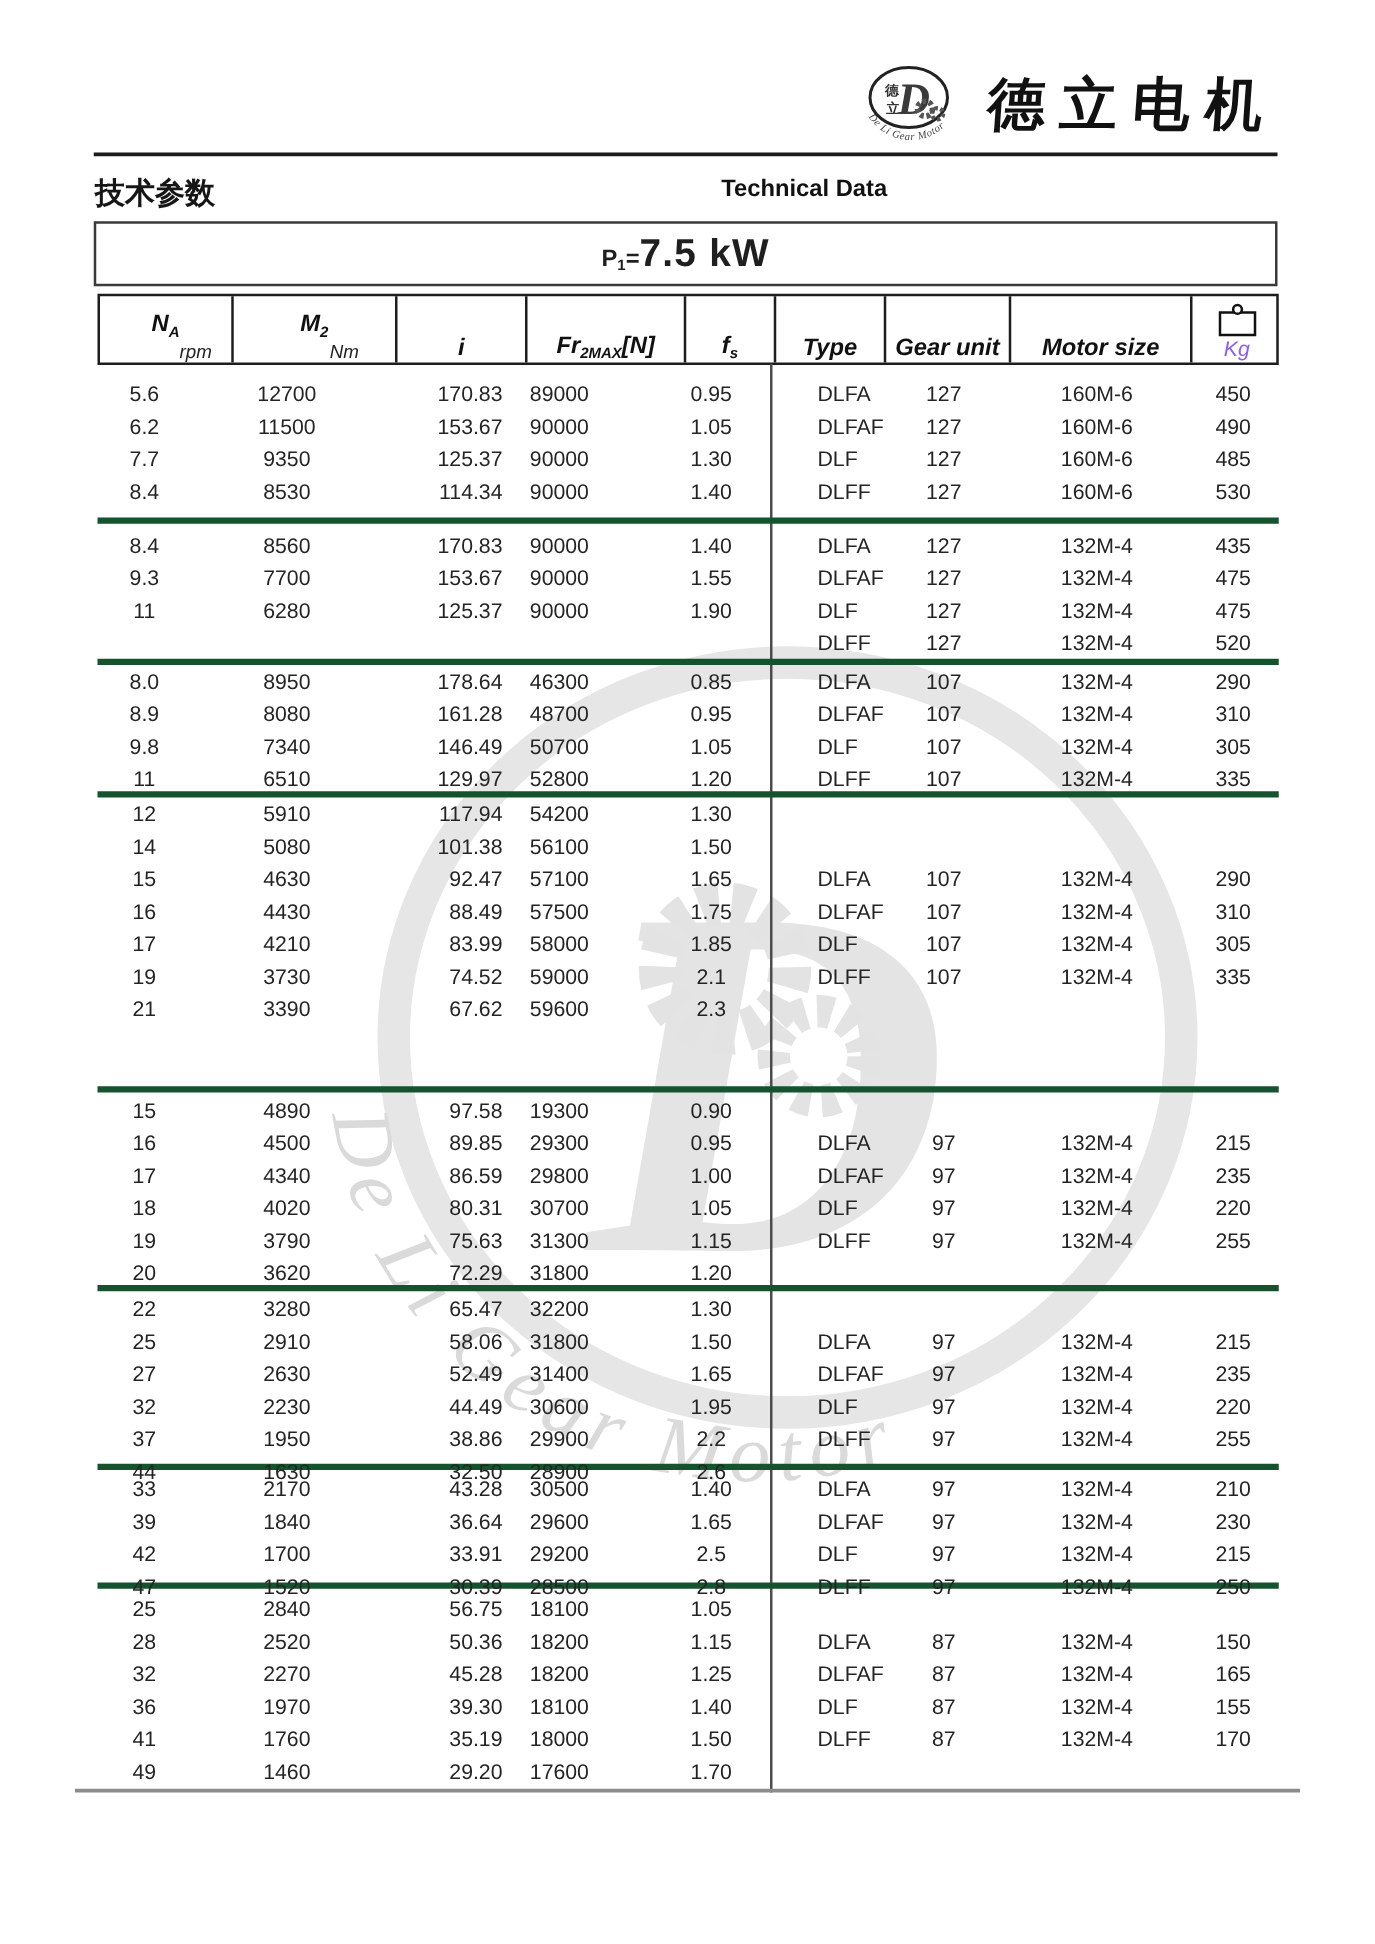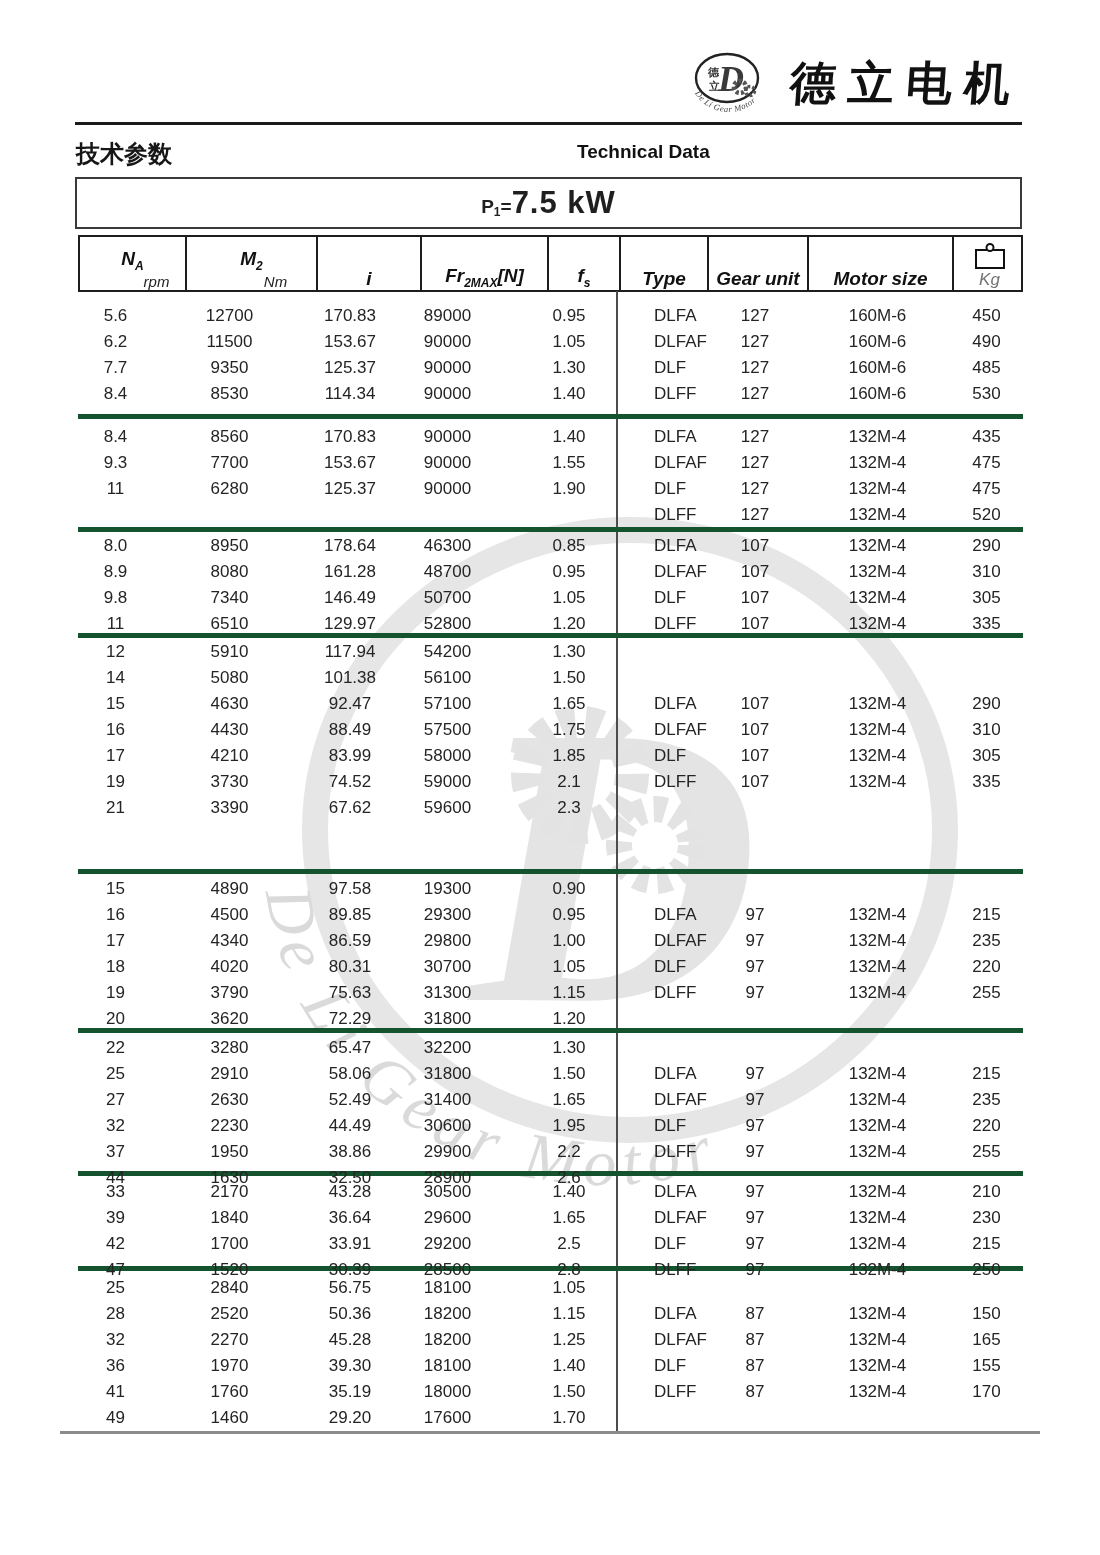--- a/index.html
+++ b/index.html
@@ -45,35 +45,35 @@
   }
   .hcell:first-child { border-left:none; }
   .h-main { font-size:19px; font-weight:bold; color:#111; white-space:nowrap; }
   .h-main sub { font-size:12px; font-weight:bold; }
   .h-unit { font-size:15px; color:#222; margin-top:1px;margin-left:48px; }
   .weight-icon { position:relative; width:26px; height:16px; border:2px solid #111; margin-top:7px; background:#fff; }
   .weight-icon::before {
     content:""; position:absolute; top:-8px; left:50%; transform:translateX(-50%);
     width:5px; height:5px; border:2px solid #111; border-radius:50%; background:#fff;
   }
-  .kg-label { font-size:17px; color:#737373; margin-top:2px; }
+  .kg-label { font-size:17px; color:#8b5cf6; margin-top:2px; }
 
   
   .tbody { top:291px; left:78px; width:945px; }
   .vdivider { position:absolute; left:538px; top:0; bottom:0; width:2px; background:#4c4c4c; }
   .group { position:relative; box-sizing:border-box; border-bottom:5px solid #14532d; }
   .group.last { border-bottom:none; }
   .rowset { position:absolute; left:0; }
   .rowset.right { left:539px; }
   .lrow { display:grid; grid-template-columns:105px 131px 104px 127px 72px; height:26px; }
   .rrow { display:grid; grid-template-columns:88px 100px 145px 73px; height:26px; }
   .cell { text-align:center; font-size:17px; line-height:26px; white-space:nowrap; color:#242424; }
   .lrow .cell:nth-child(1) { transform:translateX(-15px); }
   .lrow .cell:nth-child(2) { transform:translateX(-19px); }
-  .lrow .cell:nth-child(3) { transform:translateX(-16px); }
+  .lrow .cell:nth-child(3) { transform:translateX(-16px);text-align:right; }
   .lrow .cell:nth-child(4) { transform:translateX(-34px); }
   .lrow .cell:nth-child(5) { transform:translateX(-12px); }
   .rrow .cell:nth-child(1) { text-align:left; padding-left:37px; }
 
   
   .footer-rule { top:1431px; left:60px; width:980px; height:3px; background:#8b8b8b; }
   .page-number { top:1443px; left:0; width:1100px; text-align:center; font-size:20px; color:#2a2a2a; }
 </style>
 </head>
 <body>

